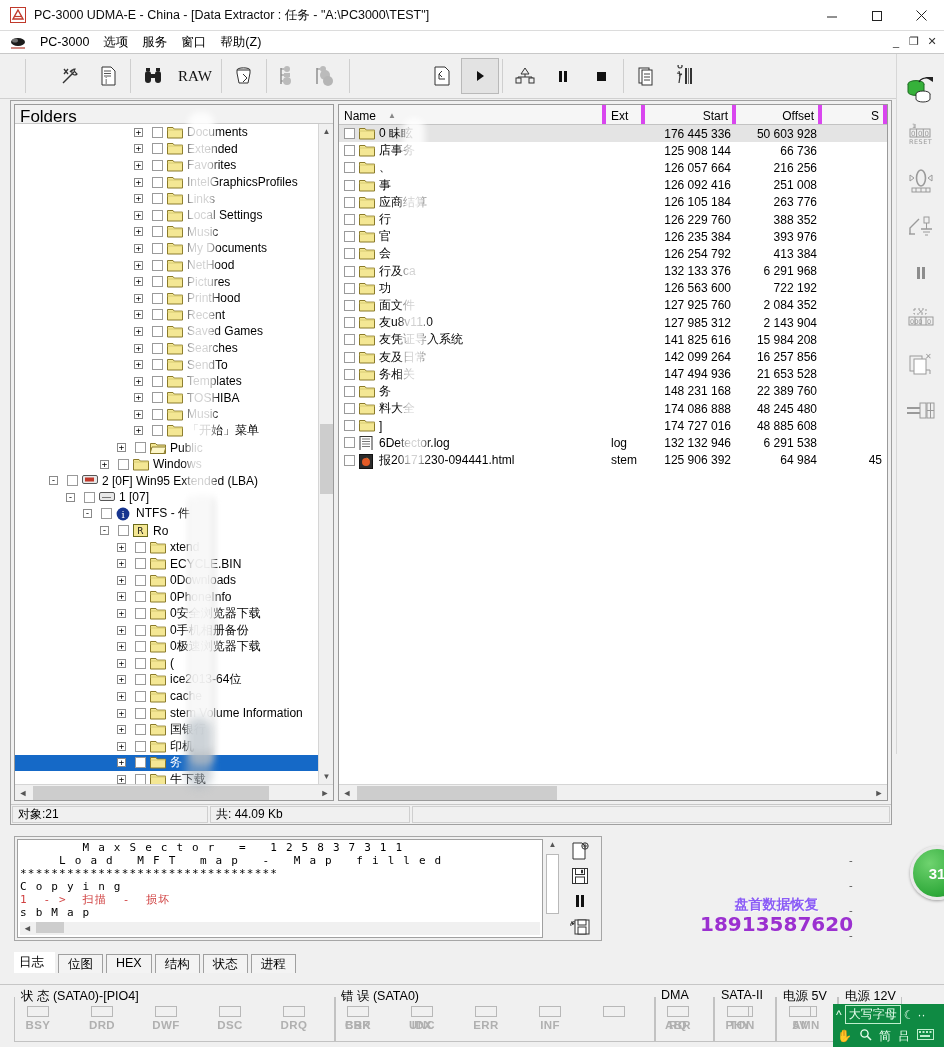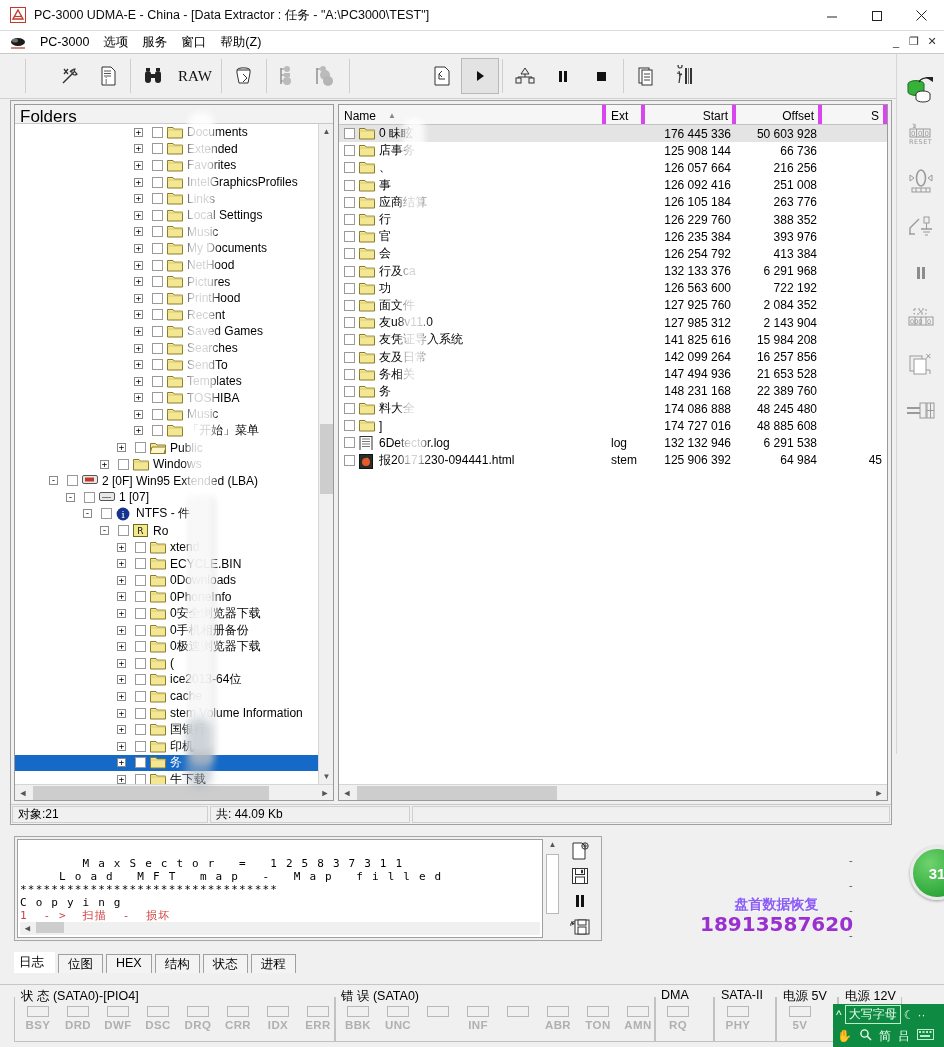--- a/index.html
+++ b/index.html
@@ -157,21 +157,21 @@
 
   
   .logpanel {
     position: absolute; left: 14px; top: 836px; width: 588px; height: 105px;
     background: #f0f0f0; border: 1px solid #a6a6a6; display: flex;
   }
   .logtext {
     flex: 1 1 auto; background: #fff; border: 1px solid #a0a0a0; margin: 2px;
     font-family: "DejaVu Sans Mono", "Liberation Mono", monospace;
     font-size: 11px; line-height: 13px; overflow: hidden; position: relative;
-    padding: 17px 2px; letter-spacing: 1.2px; white-space: pre;
+    padding: 1px 2px; letter-spacing: 1.2px; white-space: pre;
   }
   .logtext .red { color: #d04040; }
   .log-vsb { width: 14px; background: #f0f0f0; }
   .log-hsb {
     position: absolute; left: 2px; right: 2px; bottom: 2px; height: 13px;
     background: #f0f0f0; display: flex; align-items: center;
   }
   .logbuttons {
     width: 42px; display: flex; flex-direction: column; align-items: center;
     justify-content: space-around; padding: 2px 0;
@@ -215,21 +215,21 @@
   }
   .grp { position: absolute; top: 3px; height: 54px; }
   .grp .gline {
     position: absolute; left: 0; right: 0; top: 9px; height: 45px;
     border: 1px solid #c2c2c2; border-top: none;
   }
   .grp .glabel {
     position: absolute; left: 4px; top: 0; font-size: 12.5px; color: #000;
     background: #f0f0f0; padding: 0 3px; white-space: nowrap;
   }
-  .leds { position: absolute; top: 18px; left: 4px; display: flex; }
+  .leds { position: absolute; top: 18px; left: 4px; display: flex; gap: 24px; }
   .led { width: 40px; text-align: center; }
   .led .lamp {
     width: 22px; height: 11px; border: 1px solid #b8b8b8; background: #f0f0f0;
     margin: 0 auto 2px auto;
   }
   .led .lname { font-size: 11.5px; color: #b0b0b0; font-weight: bold; letter-spacing: .4px; }
   .led.empty .lamp { border-color: #b8b8b8; }
   .led.empty .lname { color: transparent; }
 
   

